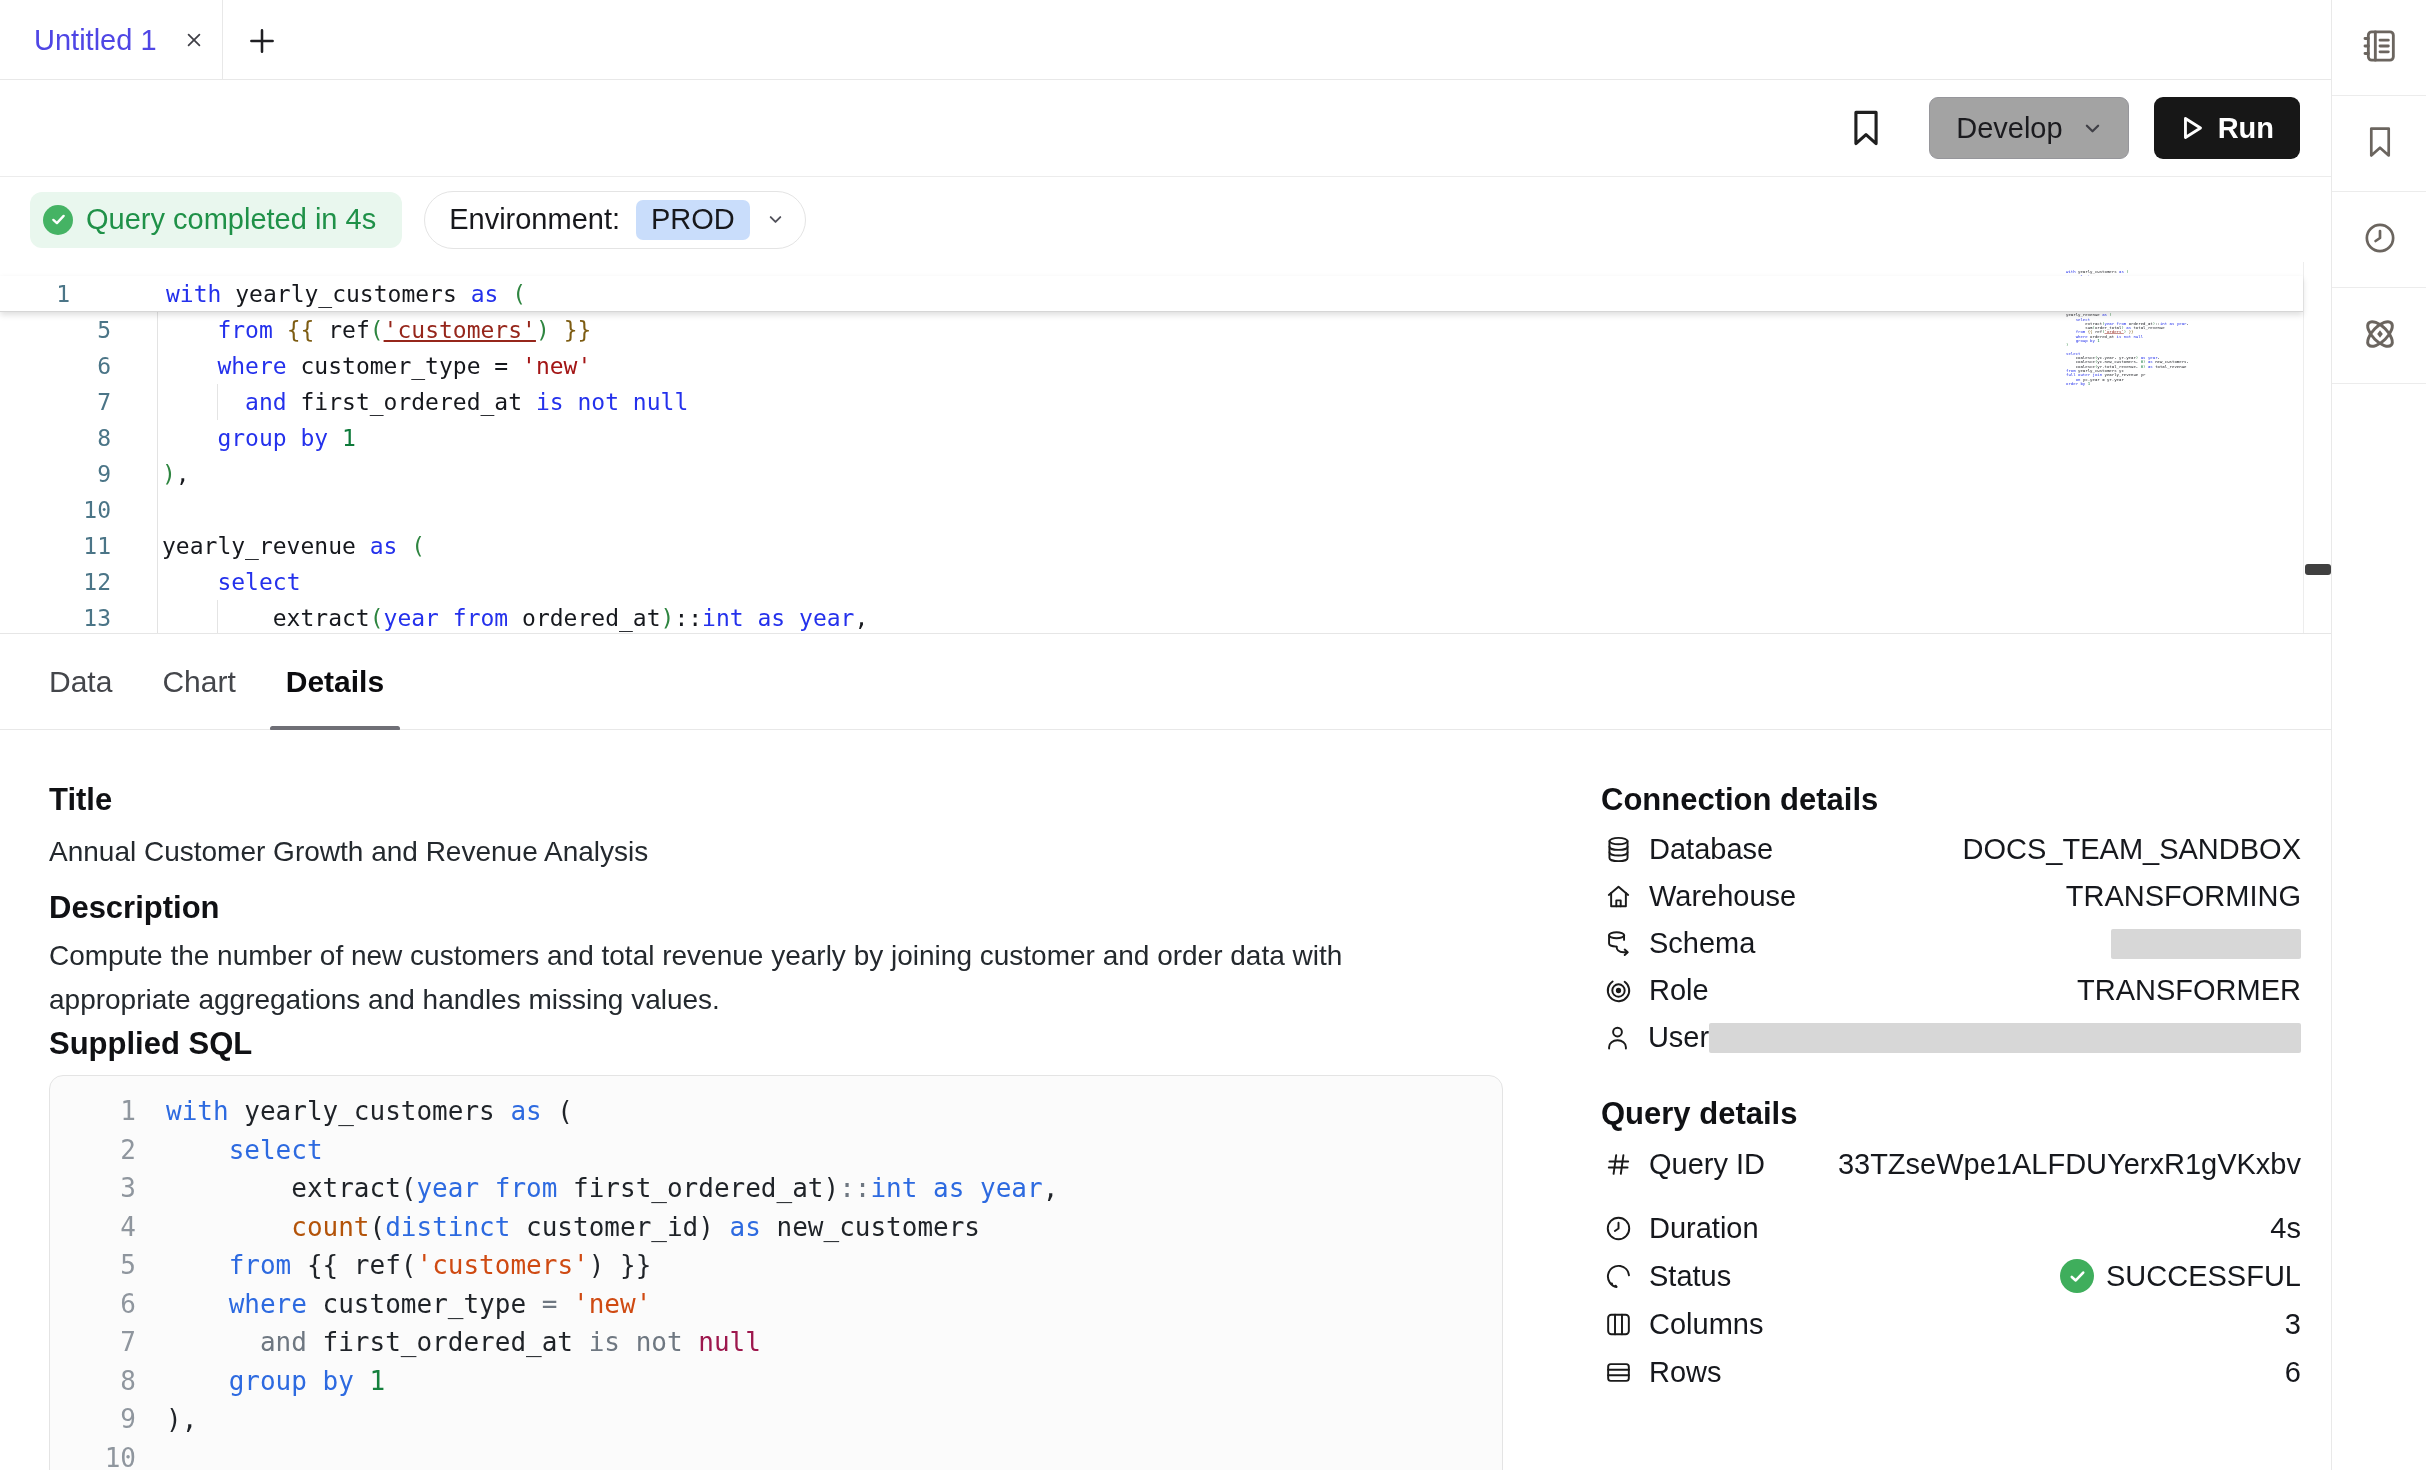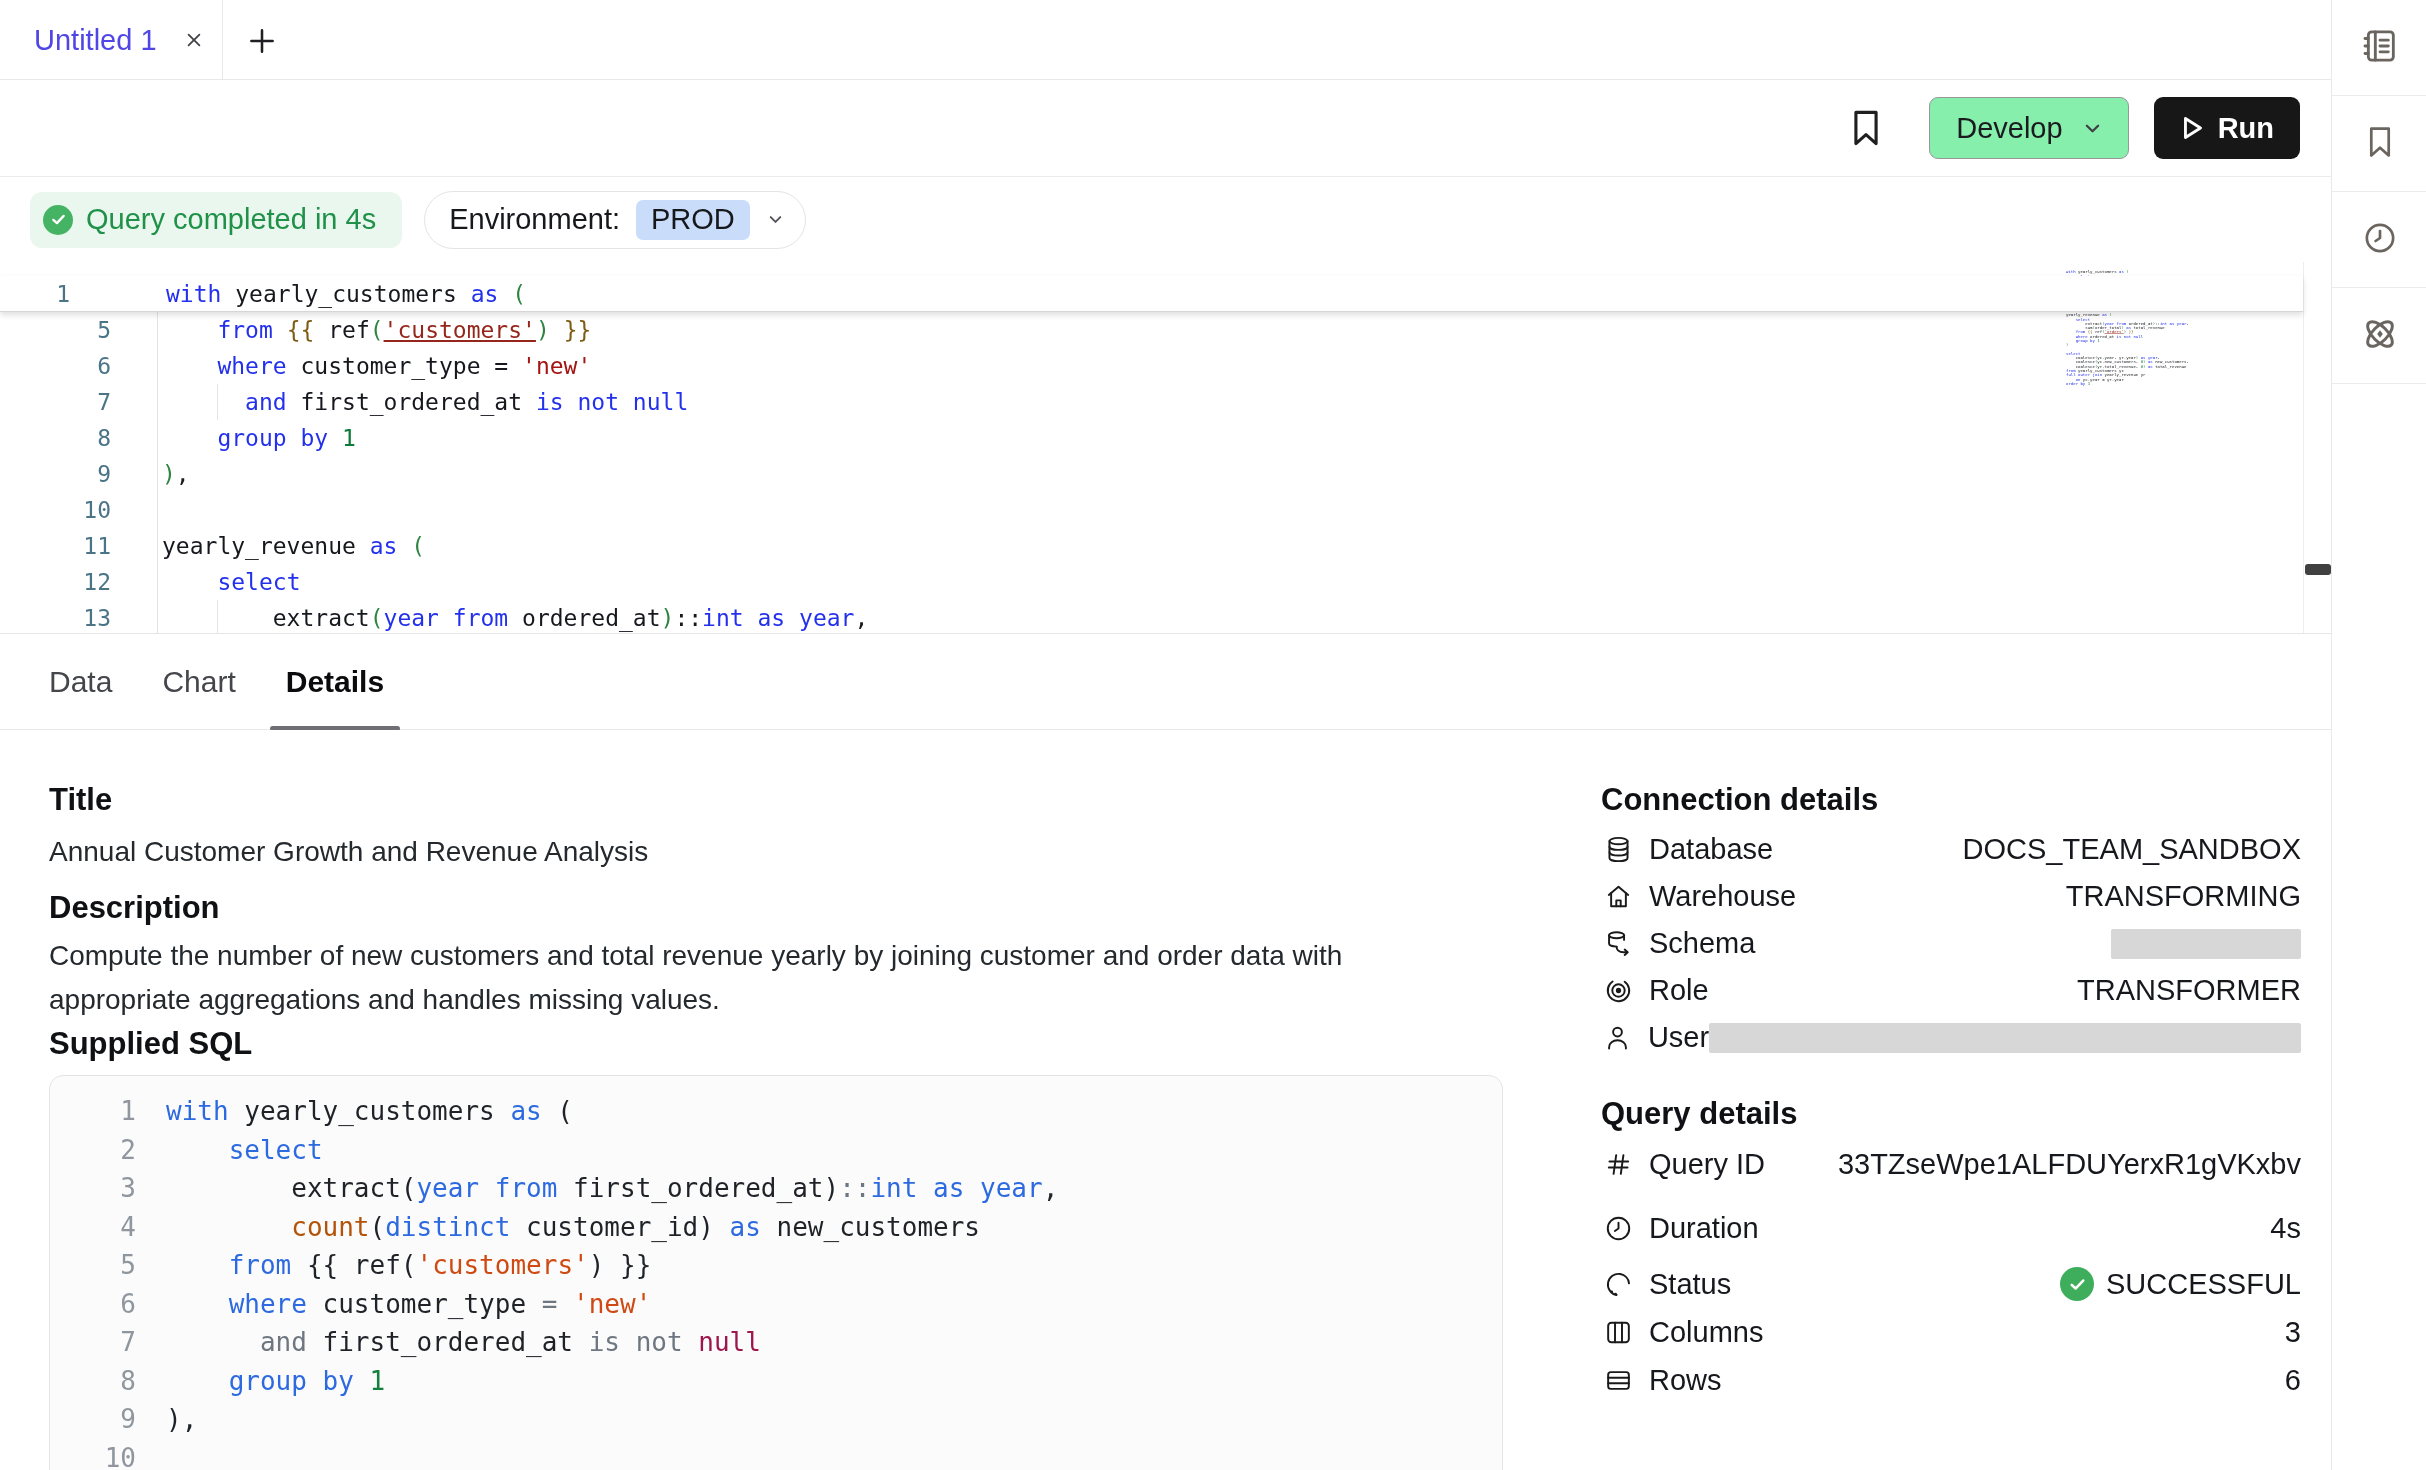--- a/index.html
+++ b/index.html
@@ -12,21 +12,21 @@
   .doc-tab { position:absolute; left:0; top:0; width:223px; height:80px; border-right:1px solid #e8e8e8;
              display:flex; align-items:center; padding-left:34px; }
   .doc-tab .t-title { font-size:29px; color:#4f46e5; }
   .doc-tab .t-close { margin-left:22px; width:30px; height:30px; display:flex; align-items:center; justify-content:center; cursor:pointer; }
   .newtab-btn { position:absolute; left:243px; top:22px; width:38px; height:38px; display:flex; align-items:center; justify-content:center; cursor:pointer; }
 
   
   .toolbar { position:absolute; left:0; top:80px; width:2331px; height:97px; border-bottom:1px solid #ececec;
              display:flex; align-items:center; justify-content:flex-end; padding-right:31px; background:#fff; }
   .bm-btn { width:46px; height:46px; display:flex; align-items:center; justify-content:center; margin-right:40px; cursor:pointer; }
-  .develop-btn { height:62px; border:1.5px solid #96969b; border-radius:9px; background:#86efac;
+  .develop-btn { height:62px; border:1.5px solid #96969b; border-radius:9px; background:#a3a3a3;
                  display:flex; align-items:center; padding:0 22px 0 26px; margin-right:25px; cursor:pointer; }
   .develop-btn .lbl { font-size:29px; color:#1b1b1f; margin-right:16px; }
   .run-btn { height:62px; min-width:130px; background:#171717; border-radius:9px; display:flex; align-items:center;
              padding:0 26px 0 18px; cursor:pointer; }
   .run-btn .lbl { font-size:29px; font-weight:600; color:#fff; margin-left:8px; }
 
   
   .statusbar { position:absolute; left:0; top:177px; width:2331px; height:85px; display:flex; align-items:center; padding-left:30px; background:#fff; }
   .ok-pill { height:56px; background:#e9f7ee; border-radius:12px; display:flex; align-items:center; padding:0 26px 0 13px; }
   .ok-pill .txt { font-size:29px; font-weight:500; color:#1f9148; margin-left:13px; }
@@ -380,21 +380,21 @@
             <span class="ric">
               <svg width="31" height="31" viewBox="0 0 24 24" fill="none" stroke="#1a1a1a" stroke-width="1.5" stroke-linecap="round" stroke-linejoin="round">
                 <circle cx="12" cy="12" r="8.3"></circle>
                 <path d="M12 12 V7.6 M12 12 L9.2 13.9"></path>
               </svg>
             </span>
             <span class="rlbl">Duration</span>
             <span class="sp"></span>
             <span class="rval">4s</span>
           </div>
-          <div class="rp-row" style="height: 48px; margin-top: 8px;">
+          <div class="rp-row" style="height: 48px;">
             <span class="ric">
               <svg width="31" height="31" viewBox="0 0 24 24" fill="none" stroke="#1a1a1a" stroke-width="1.5" stroke-linecap="round" stroke-linejoin="round">
                 <circle cx="12" cy="12" r="8.2" stroke-dasharray="36 15.5" transform="rotate(100 12 12)"></circle>
                 <circle cx="6.8" cy="17.6" r=".95" fill="#1a1a1a" stroke="none"></circle>
                 <circle cx="9.8" cy="19.4" r=".95" fill="#1a1a1a" stroke="none"></circle>
               </svg>
             </span>
             <span class="rlbl">Status</span>
             <span class="sp"></span>
             <span class="st-wrap">

